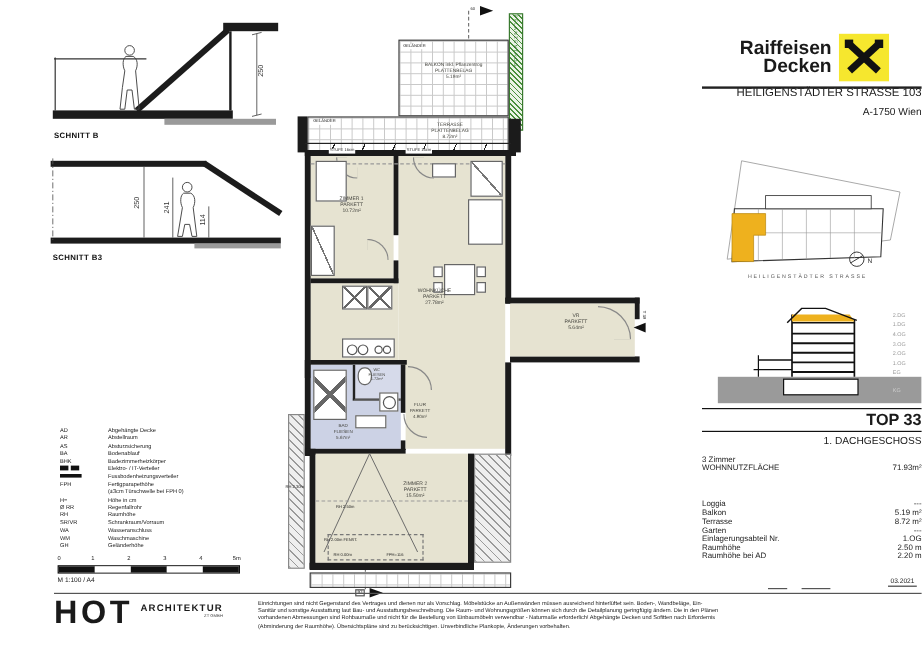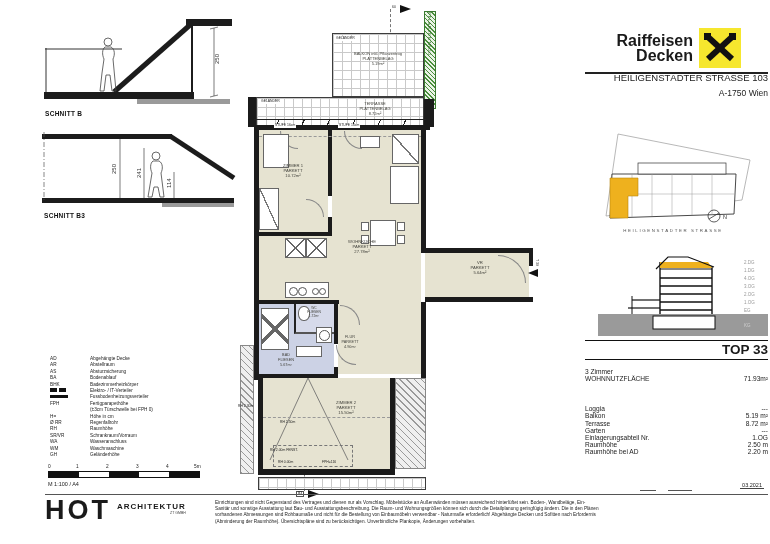--- a/index.html
+++ b/index.html
@@ -369,20 +369,21 @@
   <text x="146" y="44" font-size="4.5" fill="#999">2.OG</text>
   <text x="146" y="52" font-size="4.5" fill="#999">1.OG</text>
   <text x="146" y="60" font-size="4.5" fill="#999">EG</text>
   <text x="146" y="75" font-size="4.5" fill="#cfcfcf">KG</text>
 </svg>
 
 <div class="a" style="left:585px;top:340px;width:183px">
   <div style="border-top:1.5px solid #111"></div>
   <div class="rcol-right" style="font-size:13.5px;font-weight:bold;padding:1px 0 2px">TOP 33</div>
   <div style="border-top:1px solid #111"></div>
+  <div class="rcol-right" style="font-size:8.5px;padding-top:2px">1. DACHGESCHOSS</div>
   <div style="height:8px"></div>
   <div style="font-size:6.6px">3 Zimmer</div>
   <div class="detail-row">
       <span>WOHNNUTZFLÄCHE</span>
       <span>71.93m²</span>
     </div>
   <div style="height:23px"></div>
   <div class="detail-row">
       <span>Loggia</span>
       <span>---</span>

